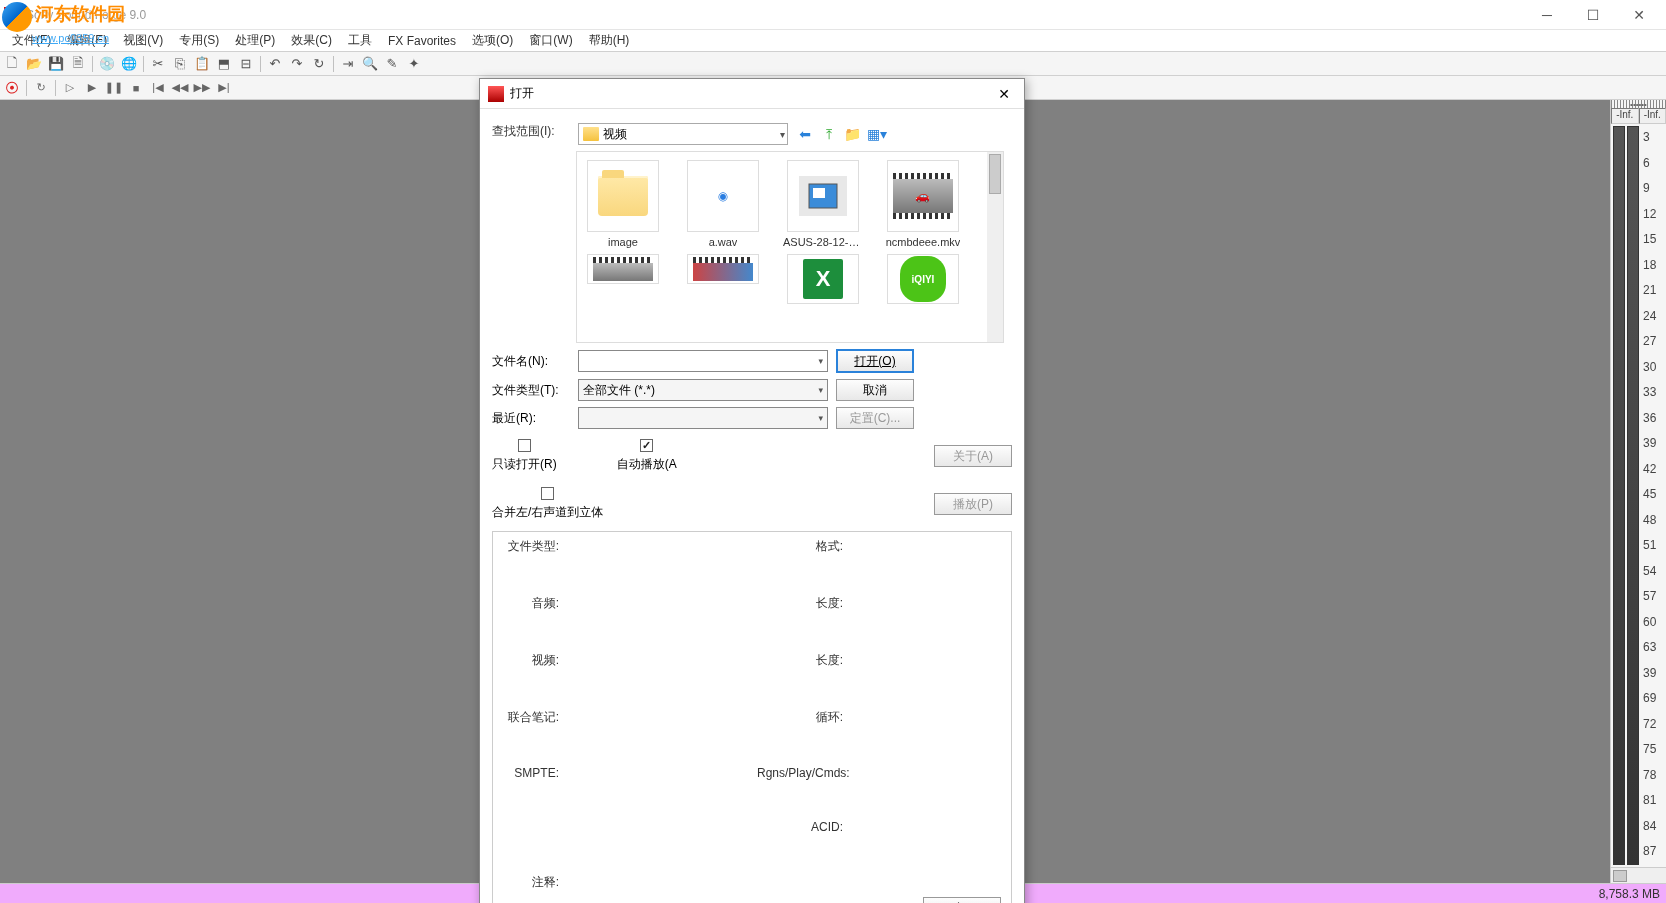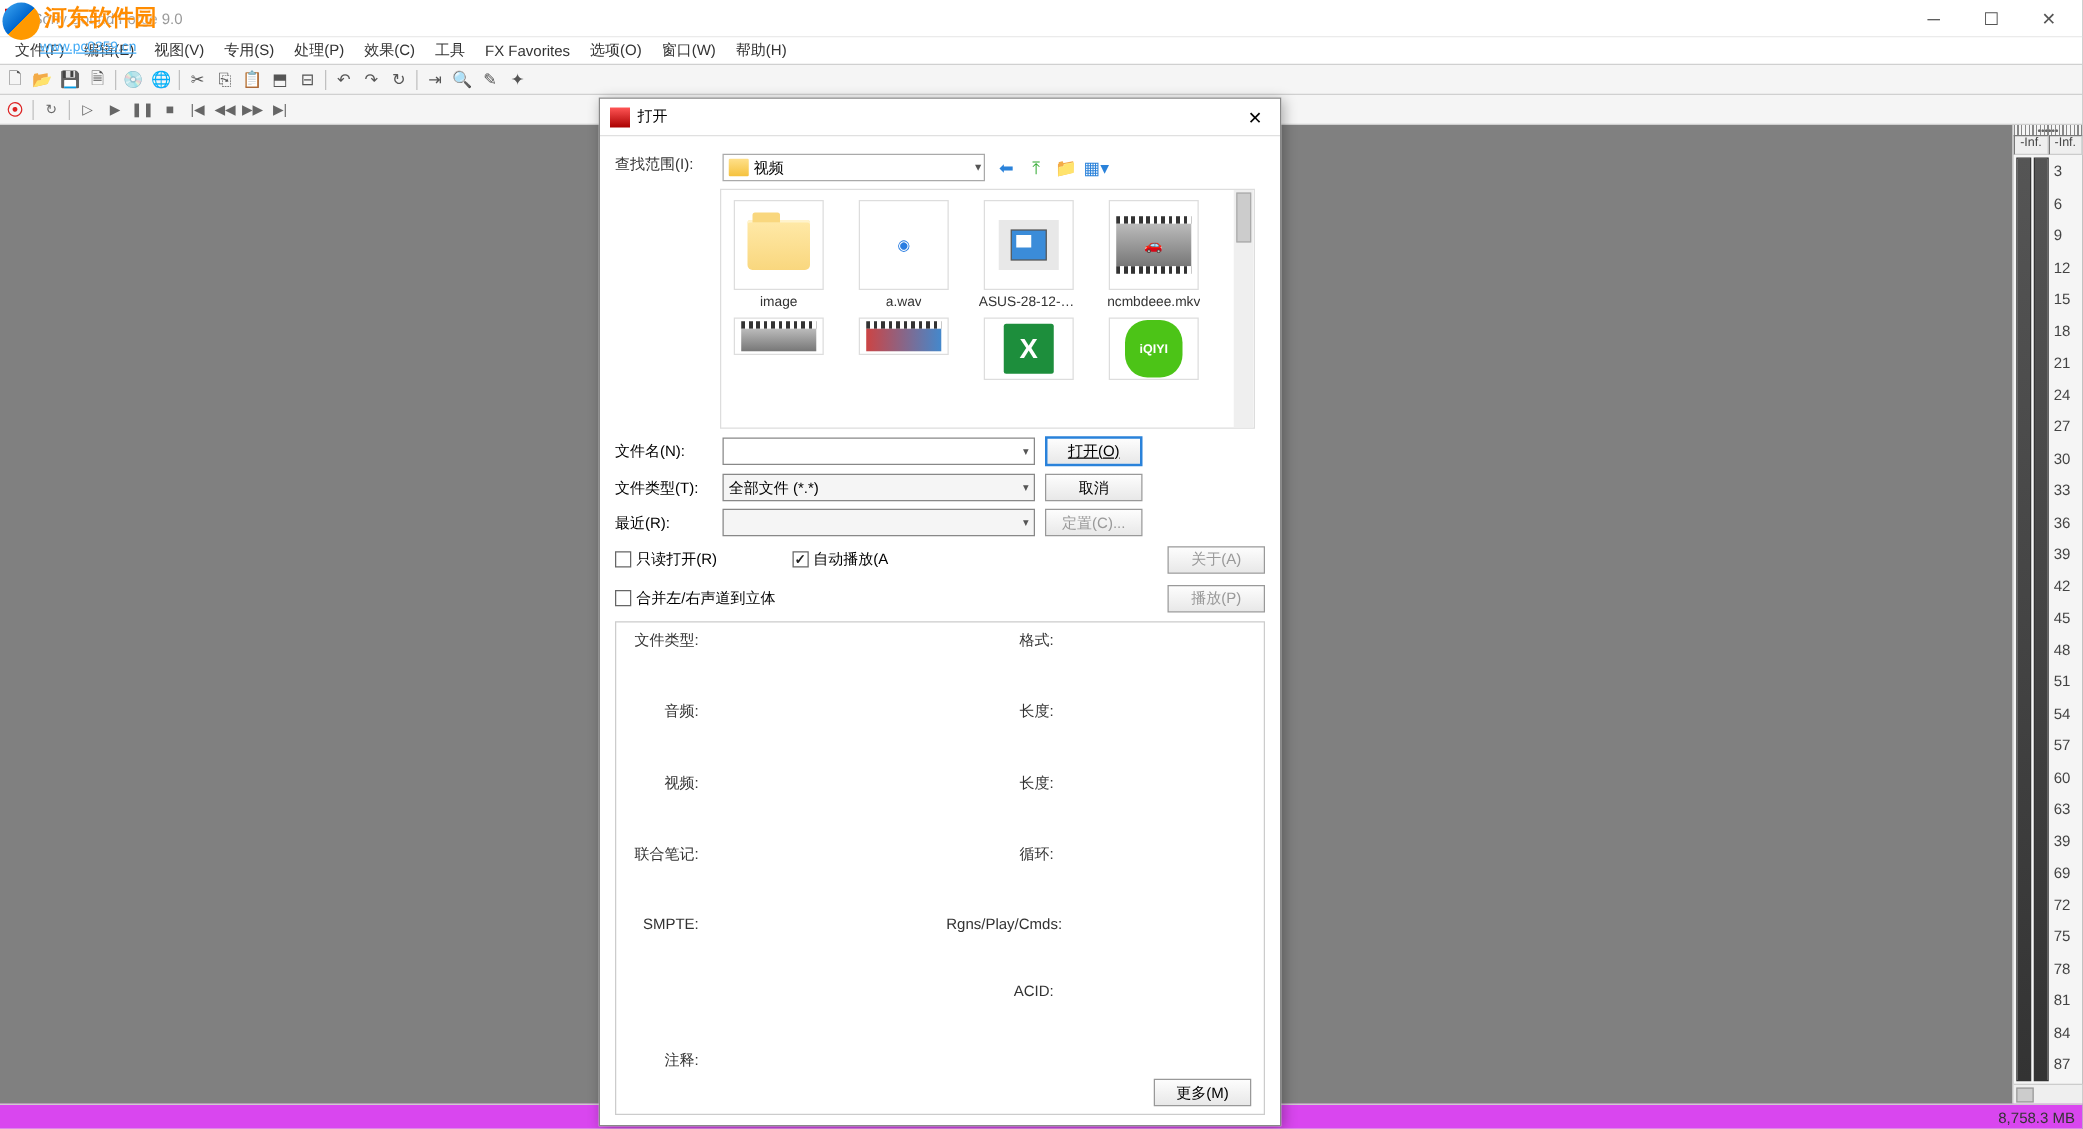--- a/index.html
+++ b/index.html
@@ -42,21 +42,21 @@
 .meters-inf { display: flex; height: 16px; }
 .meters-inf div { flex: 1; text-align: center; font-size: 10px; color: #444; border: 1px inset #ccc; background: #efefef; }
 .meter-body { flex: 1; display: flex; padding: 2px; gap: 2px; position: relative; }
 .meter-bar { width: 12px; background: linear-gradient(#555, #333); border: 1px solid #333; }
 .meter-scale { flex: 1; position: relative; font-size: 9px; color: #444; }
 .meter-tick { position: absolute; left: 2px; }
 .hscroll { height: 16px; background: #efefef; border-top: 1px solid #ccc; display: flex; align-items: center; }
 .hscroll-thumb { width: 14px; height: 12px; background: #ccc; border: 1px solid #999; margin-left: 2px; }
 
 
-.statusbar { position: absolute; bottom: 0; left: 0; right: 0; height: 20px; background: #d946ef; border-top: 1px solid #ccc; display: flex; align-items: center; justify-content: flex-end; padding: 0 6px; color: #333; font-size: 11px; }
+.statusbar { position: absolute; bottom: 0; left: 0; right: 0; height: 20px; background: #f0abfc; border-top: 1px solid #ccc; display: flex; align-items: center; justify-content: flex-end; padding: 0 6px; color: #333; font-size: 11px; }
 
 
 .dialog { position: absolute; left: 479px; top: 78px; width: 546px; background: #fff; border: 1px solid #888; box-shadow: 2px 2px 10px rgba(0,0,0,.3); z-index: 50; }
 .dlg-title { height: 30px; display: flex; align-items: center; padding: 0 8px; border-bottom: 1px solid #e0e0e0; }
 .dlg-title .dlg-icon { width: 16px; height: 16px; background: linear-gradient(#f55, #a00); margin-right: 6px; }
 .dlg-title .dlg-text { flex: 1; font-size: 12px; }
 .dlg-title .dlg-close { width: 24px; height: 24px; display: flex; align-items: center; justify-content: center; font-size: 14px; }
 .dlg-body { padding: 8px 12px; }
 .dlg-row { display: flex; margin: 6px 0; gap: 8px; }
 .dlg-label { width: 78px; color: #333; }
@@ -82,21 +82,21 @@
 .scrollbar-v .thumb { width:12px; height:40px; background:#ccc; border:1px solid #aaa; margin:2px auto; }
 
 .dlg-form { margin-top: 4px; }
 .form-row { display: flex; align-items: center; gap: 8px; margin: 6px 0; }
 .form-label { width: 78px; }
 .form-input { width: 250px; height: 22px; border: 1px solid #888; padding: 0 4px; background:#fff; display:flex; align-items:center; position:relative;}
 .form-input .dd { position:absolute; right:4px; font-size:9px; color:#555;}
 .dlg-btn { width: 78px; height: 22px; background: linear-gradient(#fdfdfd,#e8e8e8); border: 1px solid #999; display:flex; align-items:center; justify-content:center; }
 .dlg-btn.primary { border: 2px solid #2a82da; height:24px;text-decoration:underline;}
 .dlg-btn.disabled { color:#999; }
-.checkbox-row { display:flex; align-items:center; gap:4px; margin: 4px 0;}
+.checkbox-row { display:flex; align-items:center; gap:4px; margin: 4px 0; flex-direction: column;}
 .cb { width:13px; height:13px; border:1px solid #666; background:#fff; display:flex; align-items:center; justify-content:center; font-size:10px; color:#222;}
 .cb.checked::after { content: '✓'; font-size: 11px; font-weight: bold; }
 
 .info-panel { border:1px solid #ccc; padding:6px 10px; margin-top:6px; }
 .info-grid { display:grid; grid-template-columns: 60px 1fr 90px 1fr; row-gap:2px; font-size:11px; color:#333;gap:40px;}
 .info-grid .lbl { text-align:right; padding-right:4px;}
 .more-row { display:flex; justify-content:flex-end; margin-top:6px;}
 
 .wm-thumb { width:48px; height:40px; background: #e8e8e8; display:flex; align-items:center; justify-content:center;}
 .wm-thumb svg { width:32px; height:28px;}

